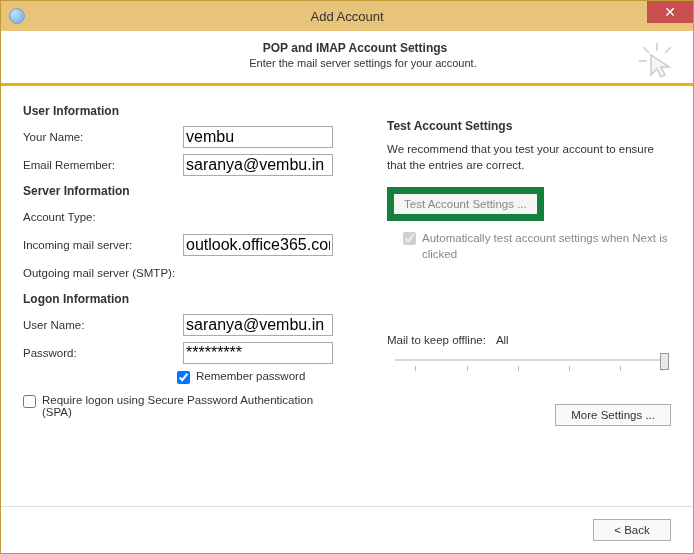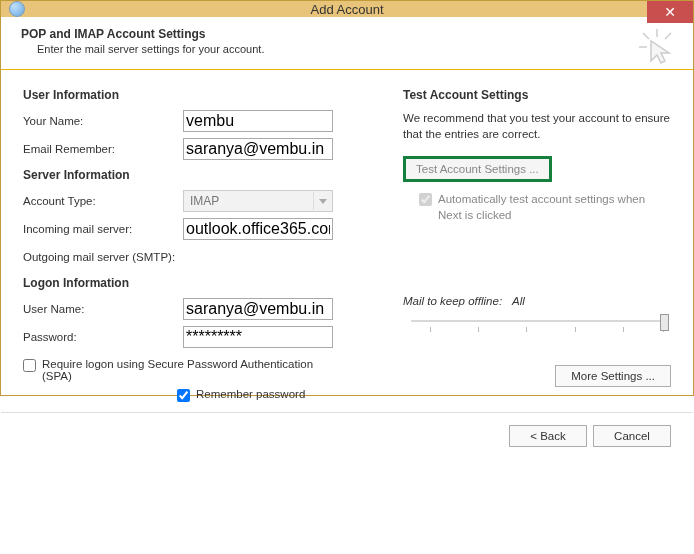--- a/index.html
+++ b/index.html
@@ -9,21 +9,21 @@
     background: #fff;
     font-family: "Segoe UI", Tahoma, sans-serif;
     font-size: 12px;
     color: #333;
     width: 694px;
     height: 554px;
     overflow: hidden;
   }
   .window {
     width: 694px;
-    height: 396px;
+    height: 554px;
     border: 1px solid #c19a3a;
     background: #fff;
     display: flex;
     flex-direction: column;
   }
   .titlebar {
     height: 30px;
     background: #e8c47a;
     display: flex;
     align-items: center;
@@ -54,22 +54,23 @@
     justify-content: center;
     position: absolute;
     right: 0;
     top: 0;
     font-size: 14px;
     line-height: 1;
     cursor: pointer;
   }
   .header {
     padding: 10px 4px 14px 20px;
-    border-bottom: 1px solid #eab308;
+    border-bottom: 3px solid #eab308;
     position: relative;
+    text-align: center;
   }
   .header-title {
     font-weight: bold;
     font-size: 12px;
     color: #333;
     margin-bottom: 2px;
   }
   .header-sub {
     font-size: 11px;
     color: #333;
@@ -79,27 +80,28 @@
     position: absolute;
     right: 16px;
     top: 10px;
     width: 40px;
     height: 40px;
   }
   .body {
     flex: 1;
     padding: 18px 22px 10px 22px;
     display: flex;
-    gap: 40px;
+    gap: 24px;
   }
   .col-left {
     width: 340px;
   }
   .col-right {
     flex: 1;
+    margin-top: 15px;
   }
   .section-head {
     font-weight: bold;
     font-size: 12px;
     color: #333;
     margin-bottom: 8px;
   }
   .section-head.mt { margin-top: 8px; }
   .form-row {
     display: flex;
@@ -160,21 +162,21 @@
   .checkbox-indent {
     margin-left: 154px;
   }
   .right-text {
     font-size: 11.5px;
     color: #333;
     line-height: 1.4;
     margin-bottom: 14px;
   }
   .test-btn {
-    border: 3px solid #15803d;
+    border: 7px solid #15803d;
     background: #f5f5f5;
     color: #888;
     padding: 4px 10px;
     font-size: 11.5px;
     font-family: inherit;
     cursor: default;
     margin-bottom: 10px;
   }
   .auto-test-row {
     display: flex;
@@ -187,21 +189,20 @@
   }
   .auto-test-row input[type="checkbox"] {
     width: 13px;
     height: 13px;
     margin: 1px 0 0 0;
   }
   .mail-offline {
     margin-top: 72px;
     font-size: 11.5px;
     color: #333;
-    font-style: italic;
   }
   .mail-offline-row {
     display: flex;
     gap: 10px;
     margin-bottom: 6px;
   }
   .slider-track {
     height: 24px;
     position: relative;
   }
@@ -296,56 +297,48 @@
       </div>
       <div class="form-row">
         <div class="form-label">Email Remember:</div>
         <input class="form-input" value="saranya@vembu.in" style="">
       </div>
 
       <div class="section-head mt">Server Information</div>
 
       <div class="form-row">
         <div class="form-label">Account Type:</div>
-        <div class="form-select">
-          <span>IMAP</span>
-          <span class="select-arrow">
-            <svg width="8" height="5" viewBox="0 0 8 5">
-                <path d="M0 0 L8 0 L4 5 Z" fill="#aaa"></path>
-              </svg>
-          </span>
-        </div>
       </div>
       <div class="form-row">
         <div class="form-label">Incoming mail server:</div>
         <input class="form-input" value="outlook.office365.com" style="">
       </div>
       <div class="form-row">
         <div class="form-label">Outgoing mail server (SMTP):</div>
       </div>
 
       <div class="section-head mt">Logon Information</div>
 
       <div class="form-row">
         <div class="form-label">User Name:</div>
         <input class="form-input" value="saranya@vembu.in" style="">
       </div>
       <div class="form-row">
         <div class="form-label">Password:</div>
         <input class="form-input" value="*********" style="">
+      </div>
+
+      <div class="checkbox-row checkbox-indent">
+        <input type="checkbox" checked="" style="">
+        <span>Remember password</span>
       </div>
 
       <div class="checkbox-row" style="margin-top:10px;">
         <input type="checkbox" style="">
         <span style="max-width:300px;">Require logon using Secure Password Authentication (SPA)</span>
-      </div>
-
-      <div class="checkbox-row checkbox-indent">
-        <input type="checkbox" checked="" style="">
-        <span>Remember password</span>
       </div>
 
     </div>
 
     <div class="col-right">
 
       <div class="section-head">Test Account Settings</div>
       <div class="right-text">We recommend that you test your account to ensure that the entries are correct.</div>
 
       <button class="test-btn" disabled="">Test Account Settings ...</button>
@@ -375,16 +368,15 @@
       <div class="more-btn-row">
         <button class="btn">More Settings ...</button>
       </div>
 
     </div>
 
   </div>
 
   <div class="footer">
     <button class="btn">&lt; Back</button>
-    <button class="btn">Cancel</button>
   </div>
 
 </div>
 
 </body></html>

